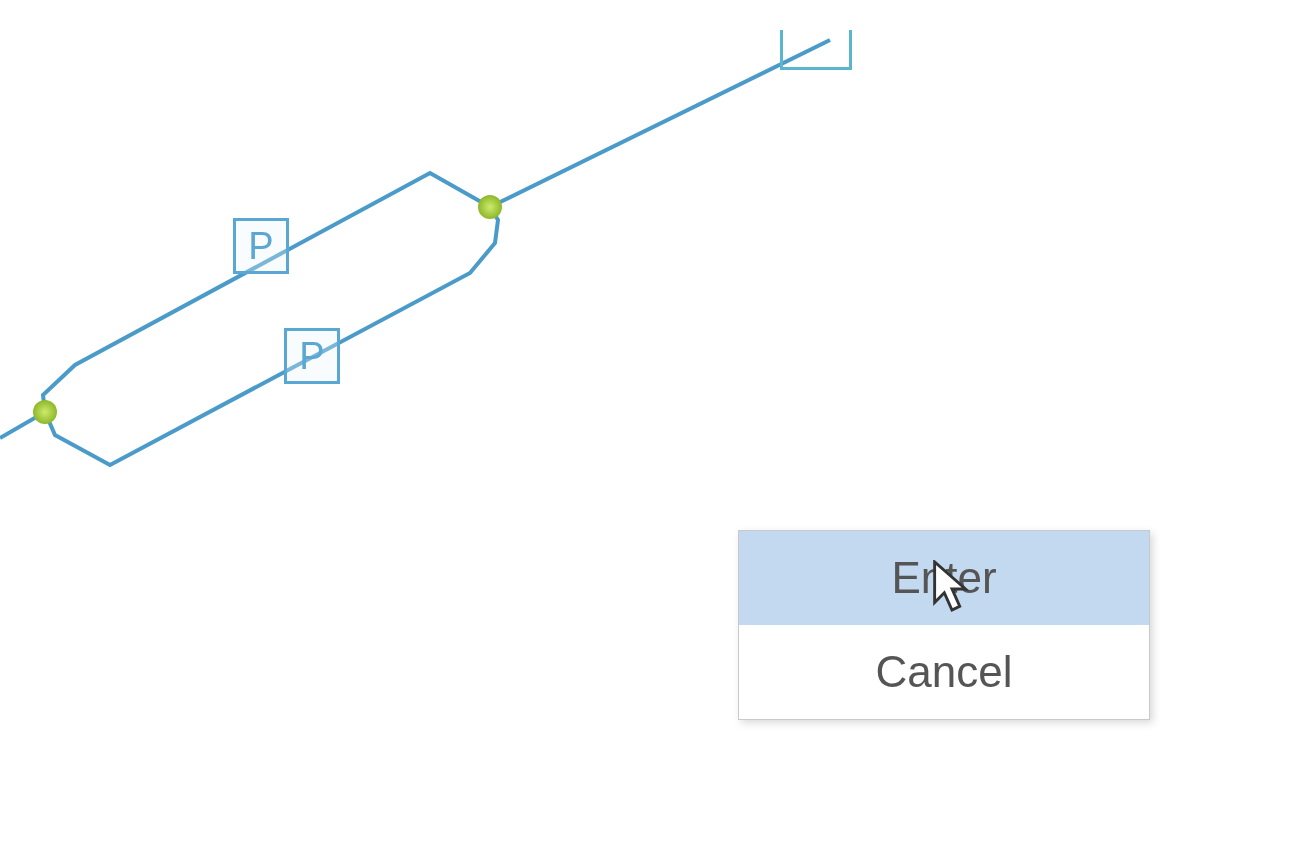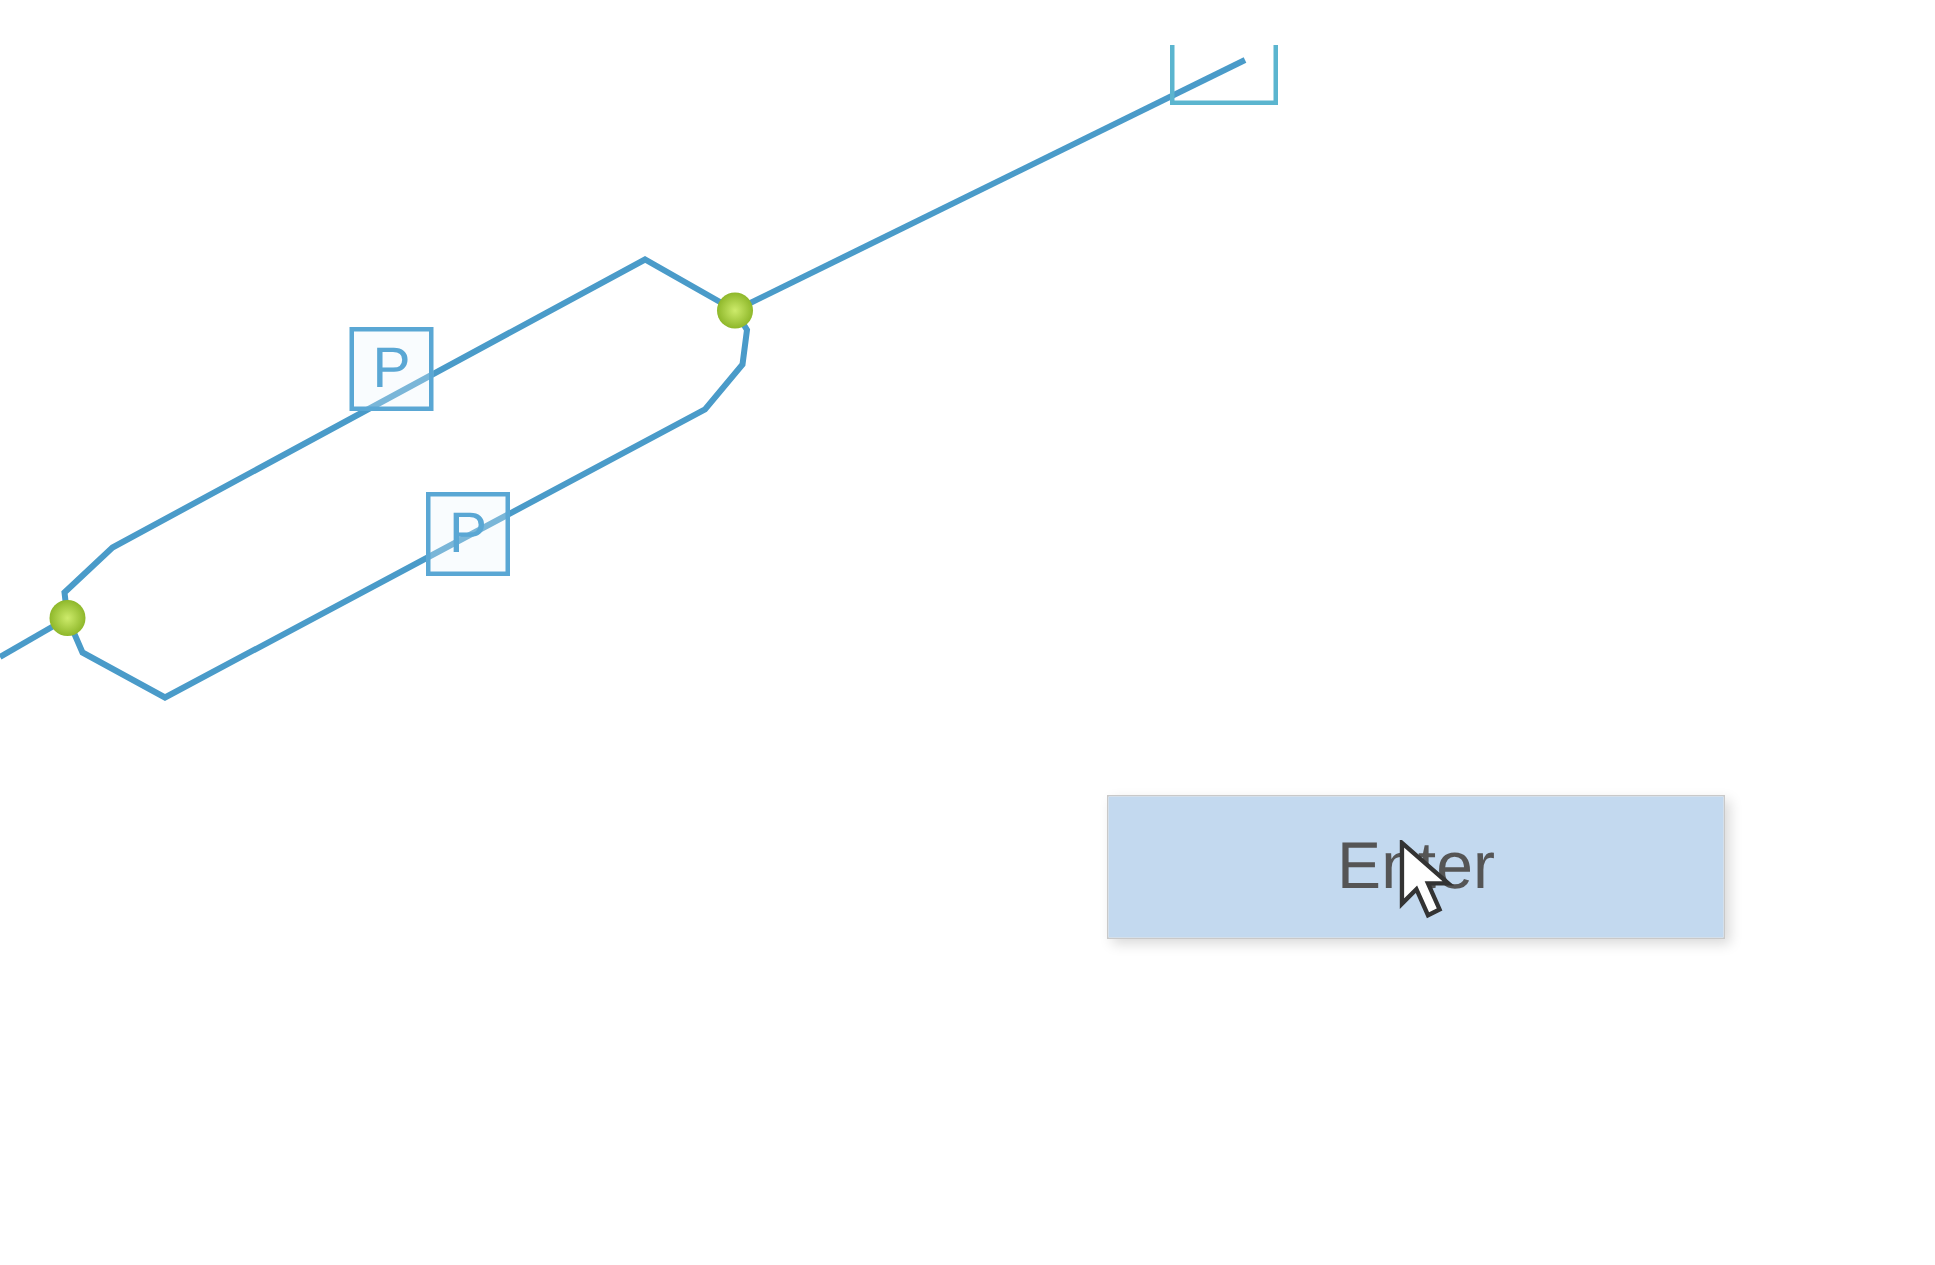--- a/index.html
+++ b/index.html
@@ -113,19 +113,22 @@
     <span>P</span>
   </div>
 
   <div class="dim-box"></div>
 </div>
 
 <div class="context-menu">
   <div class="menu-item hovered">
     <span>Enter</span>
   </div>
+  <div class="menu-item">
+    <span>Cancel</span>
+  </div>
 </div>
 
 <div class="cursor-arrow">
   <svg viewBox="0 0 20 28">
     <path d="M1 1 L1 22 L6 17 L10 26 L14 24 L10 15 L17 15 Z" fill="#ffffff" stroke="#333" stroke-width="1.5"></path>
   </svg>
 </div>
 
 </body></html>

